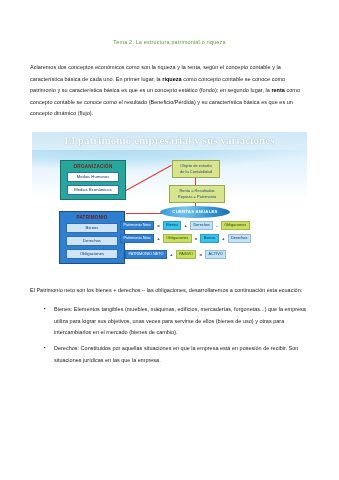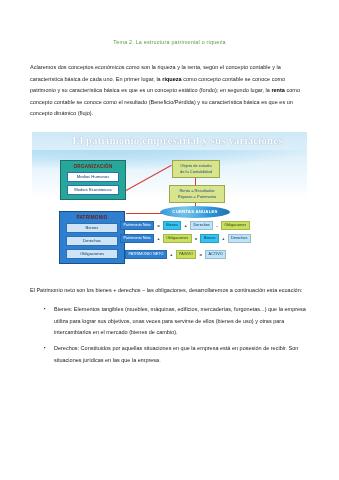--- a/index.html
+++ b/index.html
@@ -40,21 +40,21 @@
     width:275px;
     height:140px;
     background:linear-gradient(180deg,#cfe9f7 0%,#e8f5fc 26%,#ffffff 48%,#ffffff 100%);
     overflow:hidden;
   }
   .slide-wave {
     position:absolute; left:0; top:18px; width:100%; height:26px;
     background:radial-gradient(120% 170% at 28% -40%, #9ed4ee 0%, #bfe3f6 42%, rgba(255,255,255,0) 70%);
   }
   .slide-title {
-    position:absolute; top:2px; left:8px; width:100%;
+    position:absolute; top:2px; left:0; width:100%;
     text-align:center;
     font-family:"Liberation Serif", serif;
     font-weight:bold;
     font-size:11px;
     color:#ffffff;
     text-shadow:0 0 1px rgba(0,60,110,.55);
     letter-spacing:.1px;
   }
 
   .box-outer {

